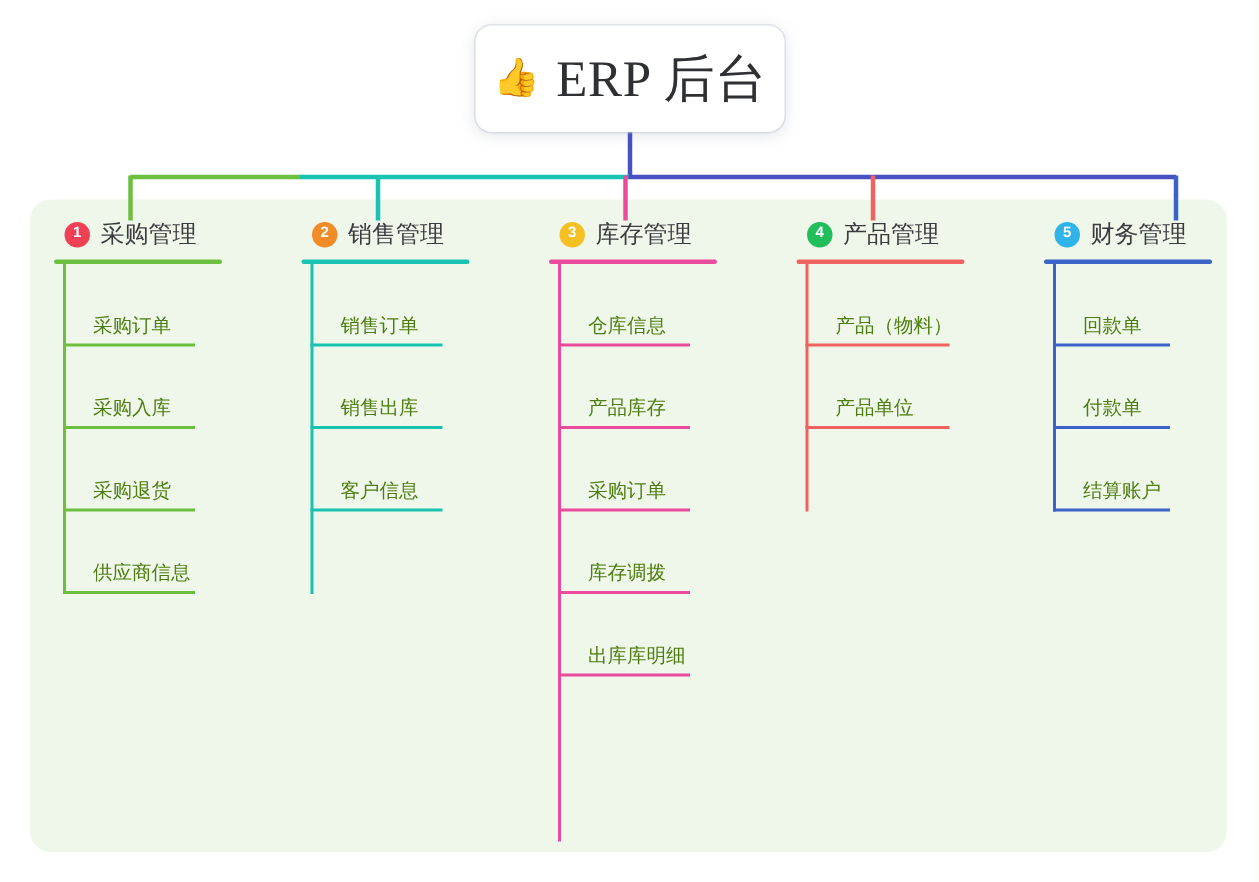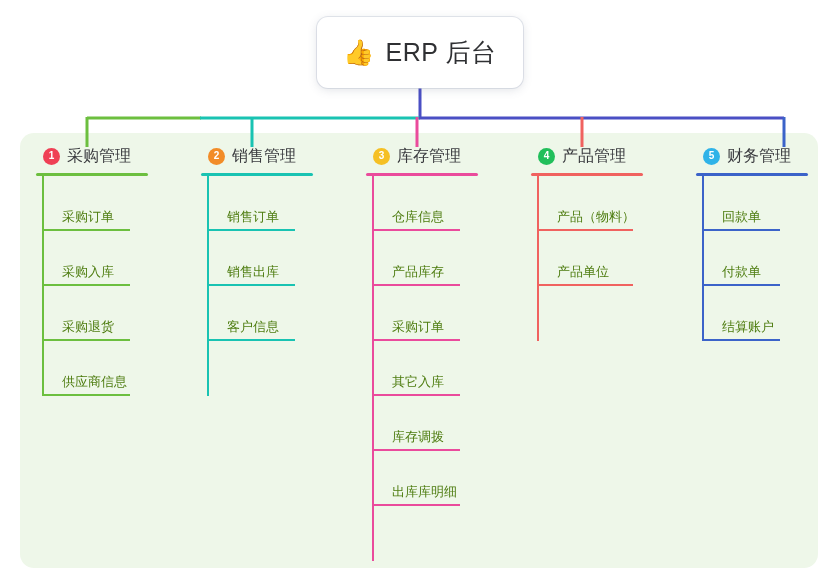--- a/index.html
+++ b/index.html
@@ -19,21 +19,21 @@
     width:206px;height:71px;
     background:#ffffff;
     border-radius:11px;
     box-shadow:0 2px 10px rgba(90,100,120,.18),0 0 0 1px rgba(210,215,225,.55);
     display:flex;align-items:center;justify-content:center;
     box-sizing:border-box;
   }
   #root-inner{display:flex;align-items:center;gap:11px;}
   .thumb-icon{font-size:25px;line-height:1;display:block;}
   #root-title{
-    font-size:25px;color:#2f3033;letter-spacing:.5px;white-space:nowrap;
+    font-size:34px;color:#2f3033;letter-spacing:.5px;white-space:nowrap;font-family:Liberation Serif, serif;
   }
 
   
   #panel{
     position:absolute;
     left:20px;top:133px;
     width:798px;height:435px;
     background:#eef7e9;
     border-radius:14px;
   }
@@ -166,24 +166,20 @@
           </div>
           <div class="leaf">
             <span class="leaf-text">产品库存</span>
             <div class="leaf-rule" style="background: rgb(234, 75, 156); width: 88px;"></div>
           </div>
           <div class="leaf">
             <span class="leaf-text">采购订单</span>
             <div class="leaf-rule" style="background: rgb(234, 75, 156); width: 88px;"></div>
           </div>
           <div class="leaf">
-            <span class="leaf-text">其它入库</span>
-            <div class="leaf-rule" style="background: rgb(234, 75, 156); width: 88px;"></div>
-          </div>
-          <div class="leaf">
             <span class="leaf-text">库存调拨</span>
             <div class="leaf-rule" style="background: rgb(234, 75, 156); width: 88px;"></div>
           </div>
           <div class="leaf">
             <span class="leaf-text">出库库明细</span>
             <div class="leaf-rule" style="background: rgb(234, 75, 156); width: 88px;"></div>
           </div>
         </div>
       </div>
       <div class="branch" style="left: 531px;">

